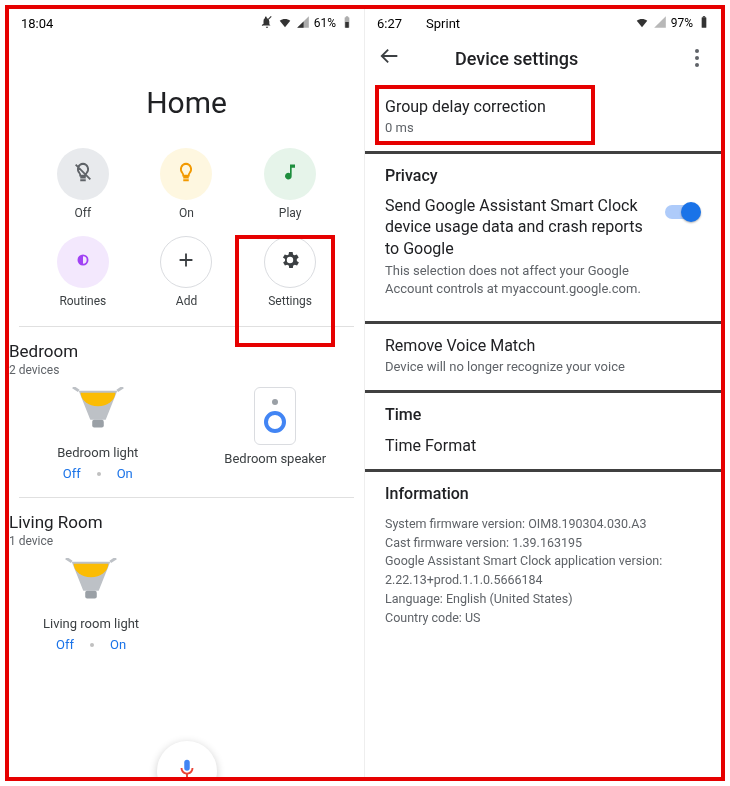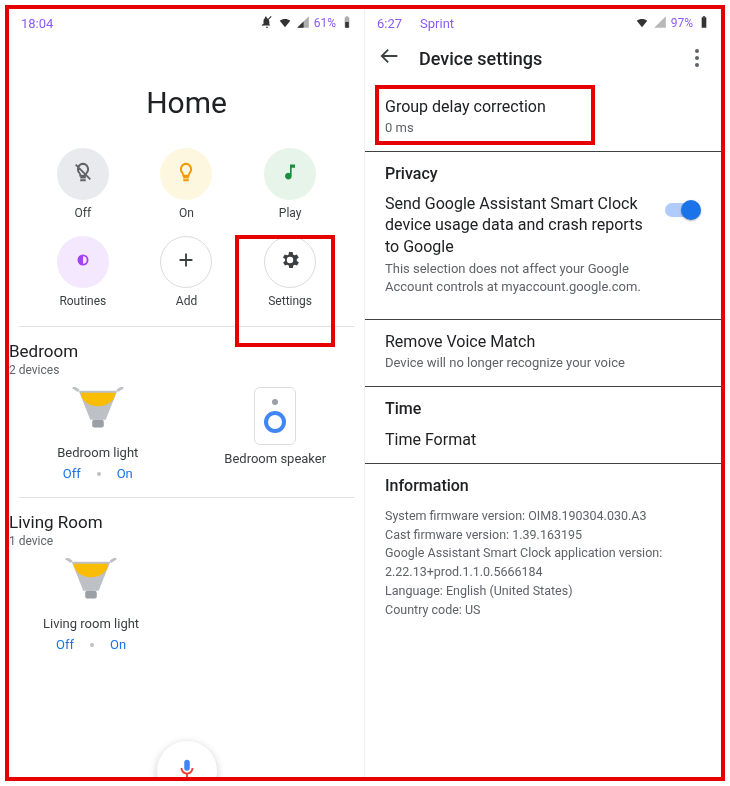--- a/index.html
+++ b/index.html
@@ -27,21 +27,21 @@
   .left-pane { border-right: 1px solid #eee; }
 
   
   .status-bar {
     display: flex;
     align-items: center;
     justify-content: space-between;
     font-size: 13px;
     padding: 4px 10px 2px 12px;
     height: 26px;
-    color: #8b5cf6;
+    color: #000000;
   }
   .status-bar .icons { display: flex; align-items: center; gap: 4px; }
   .status-bar svg { width: 14px; height: 14px; }
 
   
   .home-title {
     text-align: center;
     font-size: 30px;
     font-weight: 400;
     margin-top: 50px;
@@ -87,25 +87,25 @@
   .off-on .dot { width:4px;height:4px;border-radius:50%;background:#c0c0c0; }
   .mic-fab {
     position: absolute;
     bottom: -24px; left: 50%; transform: translateX(-50%);
     width: 60px; height: 60px; border-radius: 50%;
     background: #fff; box-shadow: 0 2px 8px rgba(0,0,0,.2);
     display:flex;align-items:center;justify-content:center;
   }
 
   
-  .r-header { display:flex; align-items:center; padding: 10px 14px 14px 14px; }
+  .r-header { display:flex; align-items:center; padding: 10px 14px 14px 14px; gap: 36px; }
   .r-title { font-size: 18px; font-weight: 500; margin-left: 18px; color:#202124; flex:1; }
   .more-dots { width: 20px; display:flex; flex-direction:column; align-items:center; gap:3px; }
   .more-dots i { width:4px;height:4px;border-radius:50%;background:#5f6368;display:block; }
-  .section { padding: 12px 20px 14px 20px; border-bottom: 1px solid #404040; }
+  .section { padding: 12px 20px 14px 20px; border-bottom: 3px solid #404040; }
   .sec-title { font-size: 16px; color:#202124; }
   .sec-sub { font-size: 13px; color:#5f6368; margin-top:3px; line-height:1.35; }
   .sec-head { font-size: 16px; font-weight:500; color:#202124; margin-bottom:10px; }
   .privacy-row { display:flex; align-items:flex-start; gap:10px; }
   .privacy-text { flex:1; }
   .switch { width:36px; display:flex; align-items:center; margin-top:10px; }
   .switch-track { width:34px;height:14px;border-radius:8px;background:#aecbfa;position:relative; }
   .switch-thumb { width:20px;height:20px;border-radius:50%;background:#1a73e8;position:absolute;right:-2px;top:-3px;box-shadow:0 1px 2px rgba(0,0,0,.3); }
   .info-lines { font-size:12.5px; color:#5f6368; line-height:1.5; }
   .highlight-group {
@@ -282,21 +282,21 @@
         <svg width="22" height="22" viewBox="0 0 24 24">
           <path fill="#4285f4" d="M12 14a3 3 0 0 0 3-3V5a3 3 0 0 0-6 0v6a3 3 0 0 0 3 3z"></path>
           <path fill="#ea4335" d="M17 11a5 5 0 0 1-10 0H5a7 7 0 0 0 6 6.9V21h2v-3.1A7 7 0 0 0 19 11h-2z"></path>
         </svg>
       </span>
     </div>
   </div>
 
   <div class="right-pane">
     <div class="status-bar">
-      <span style="display:flex;gap:18px">
+      <span style="display:flex;gap:24px">
         <span>6:27</span>
         <span>Sprint</span>
       </span>
       <div class="icons">
         <span>
           <svg viewBox="0 0 24 24">
               <path fill="#333" d="M12 21l9-11c-5-4-13-4-18 0l9 11z"></path>
             </svg>
         </span>
         <span>

